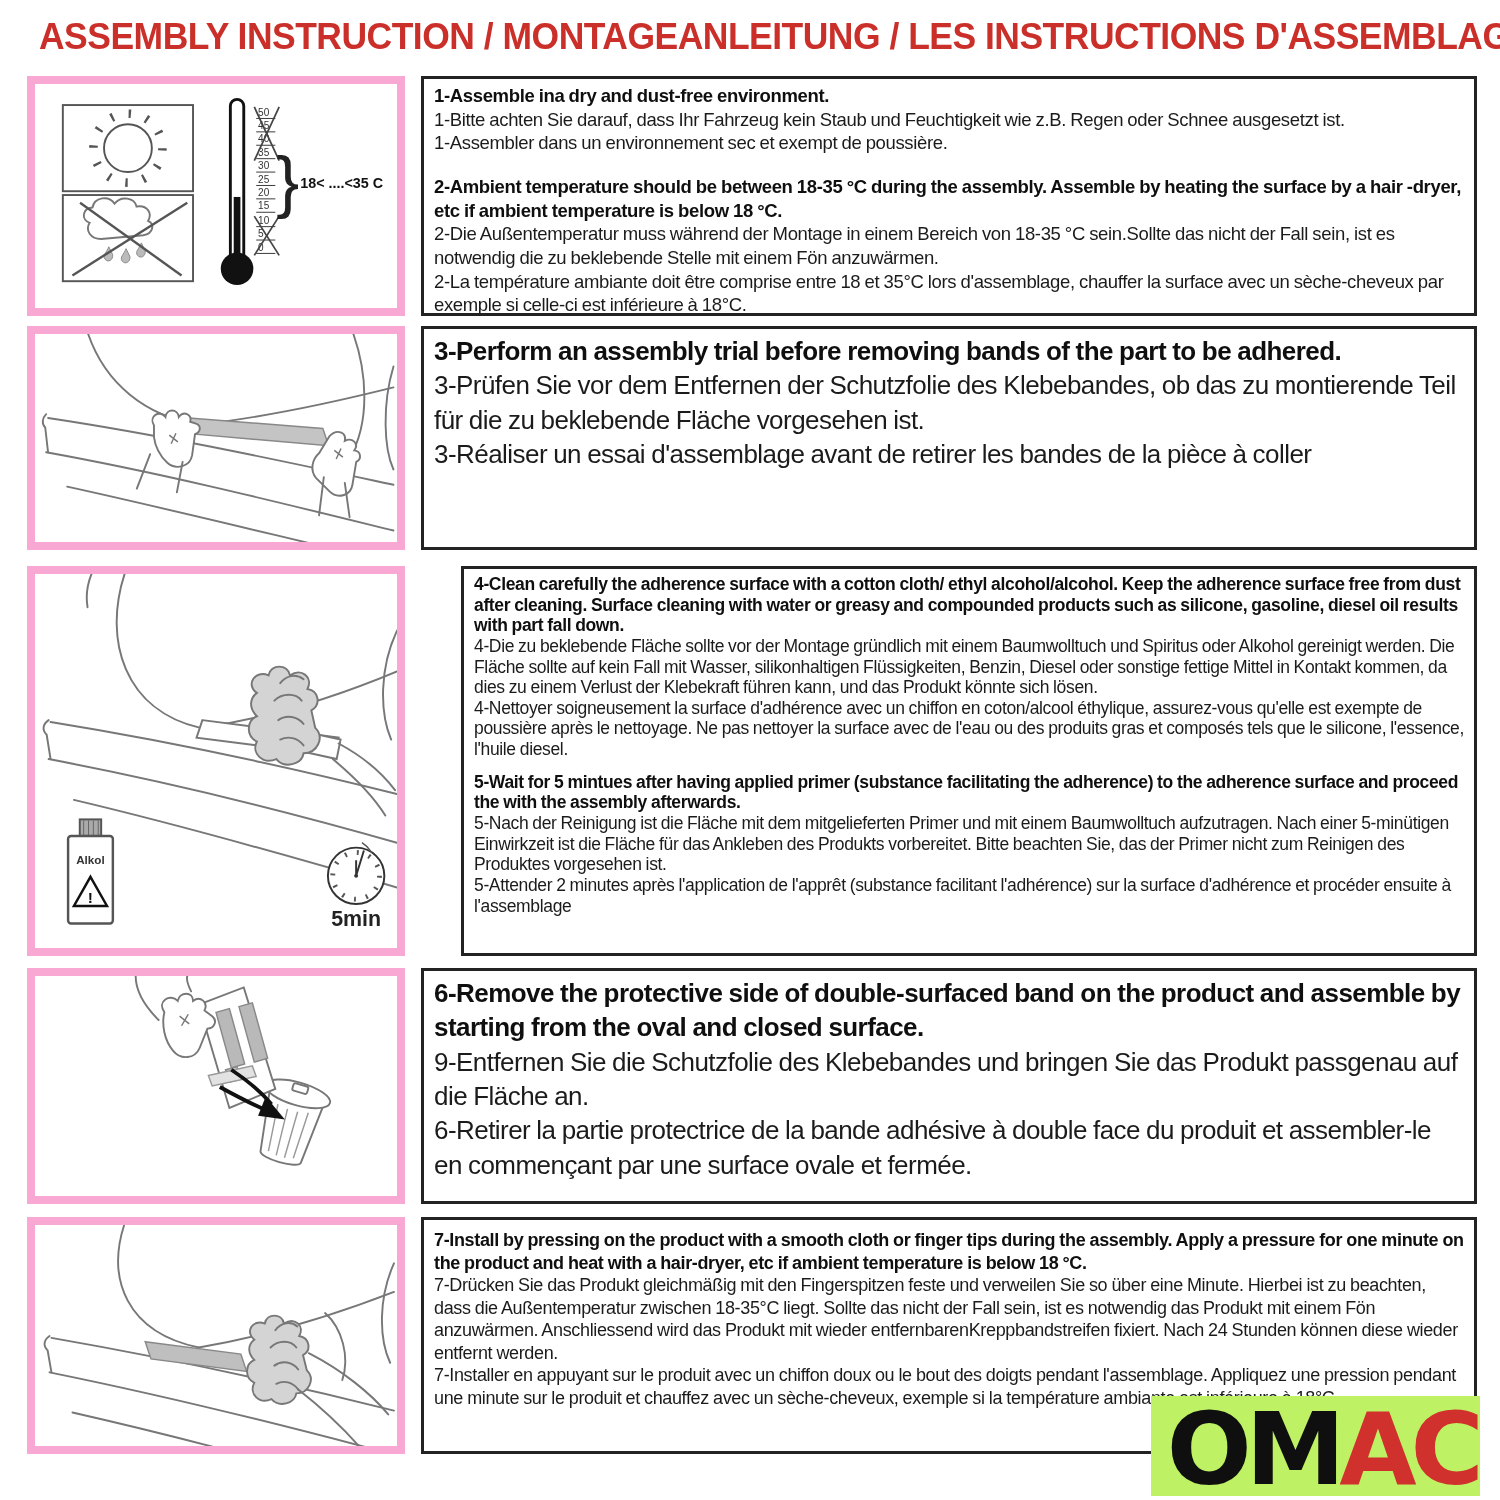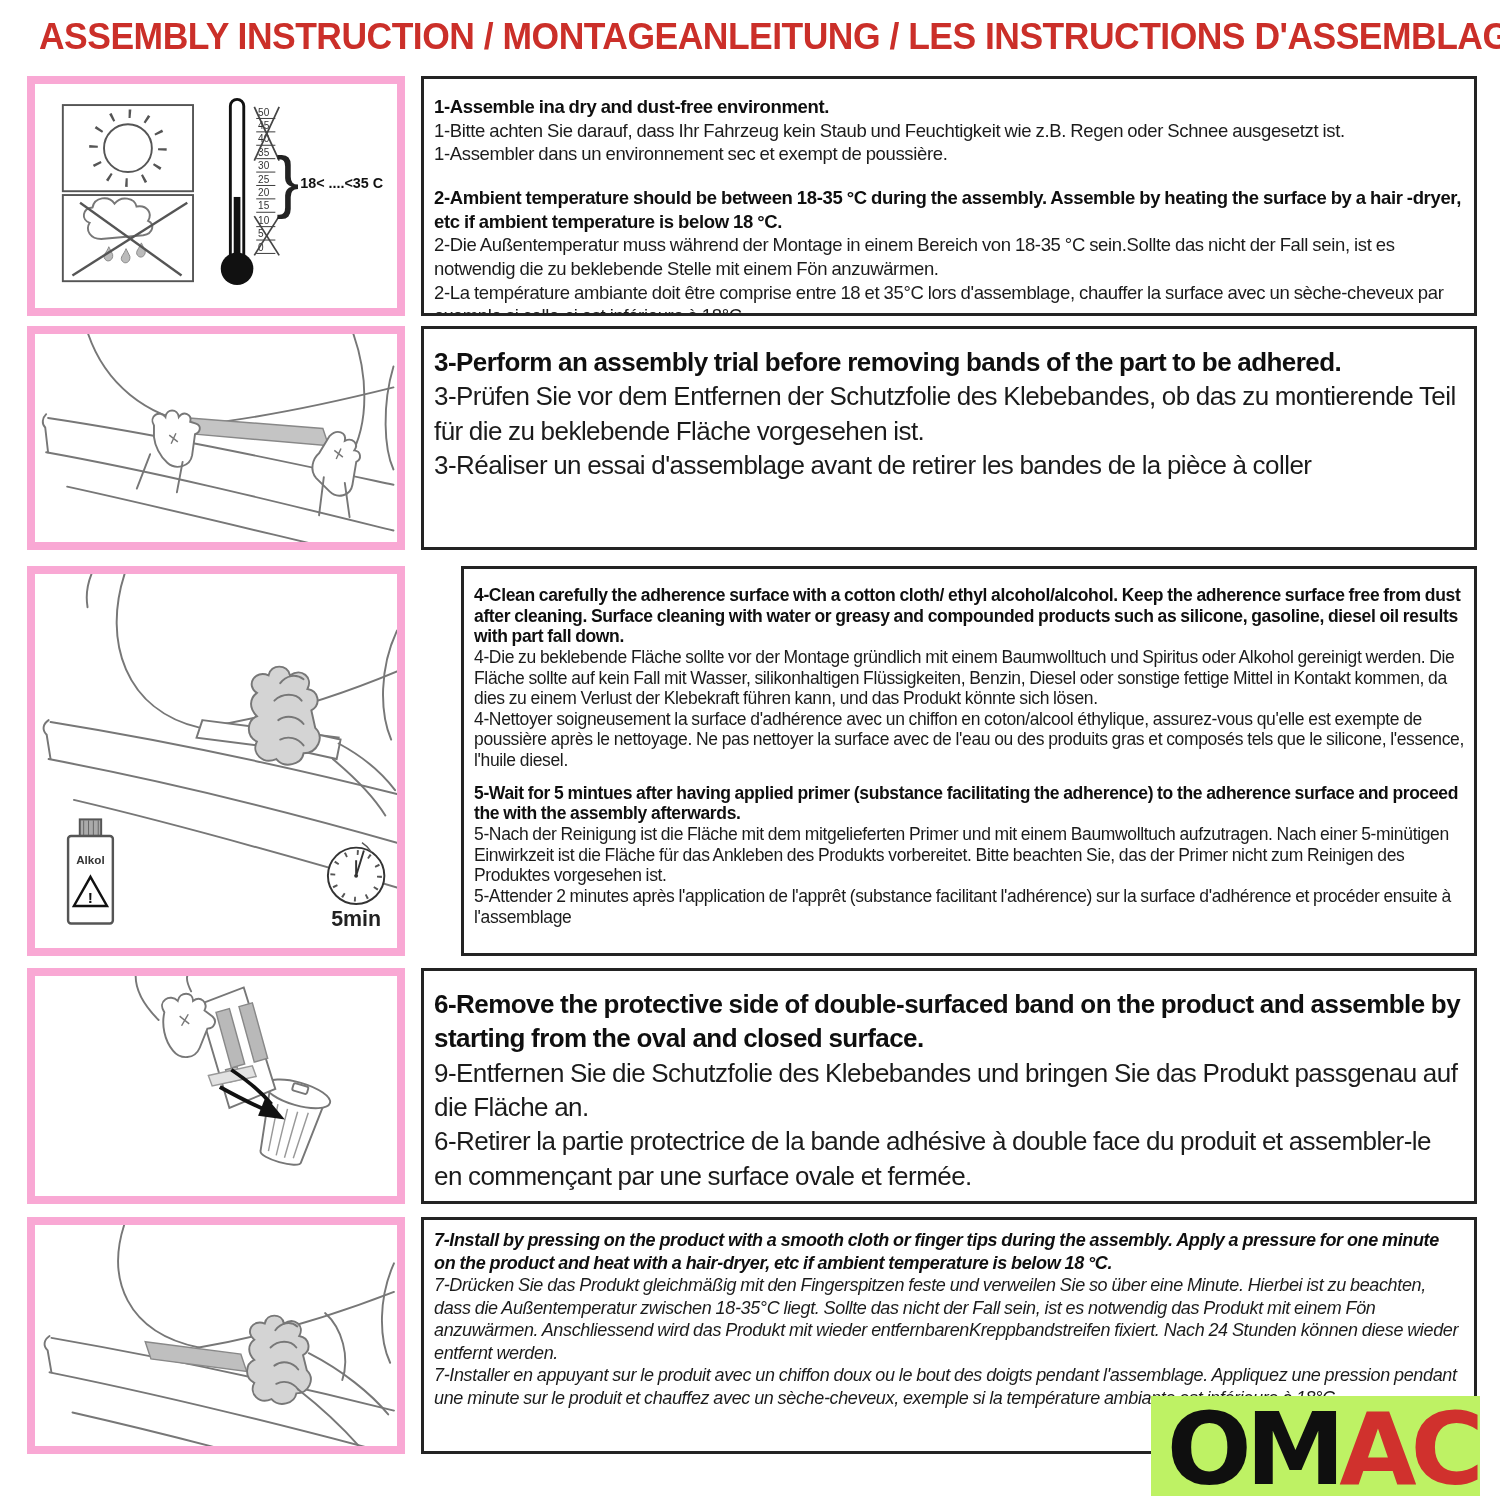--- a/index.html
+++ b/index.html
@@ -6,25 +6,25 @@
   body{width:1500px;height:1500px;position:relative;overflow:hidden;
        font-family:"Liberation Sans", sans-serif;color:#1b1b1b;}
   .page{padding:12px 23px 0 27px;}
   .title{color:#cb2f29;font-weight:bold;font-size:36px;letter-spacing:-0.5px;
          white-space:nowrap;margin:4px 0 18px 12px;transform:scaleX(0.985);transform-origin:left center;}
   .row{display:flex;gap:16px;}
   .r1{height:240px;margin-bottom:10px;}
   .r2{height:224px;margin-bottom:16px;}
   .r3{height:390px;margin-bottom:12px;}
   .r4{height:236px;margin-bottom:13px;}
-  .r5{height:237px;font-style:italic;}
+  .r5{height:237px;}
   .illus{width:378px;flex:none;border:8px solid #f9a8d4;background:#fff;box-sizing:border-box;}
   .illus svg{display:block;width:100%;height:100%;}
   .tbox{flex:1;border:3px solid #232323;background:#fff;box-sizing:border-box;
-        padding:16px 10px;overflow:hidden;}
+        padding:5px 10px;overflow:hidden;}
   .tbox.center{display:flex;flex-direction:column;justify-content:flex-start;}
   p{margin:0;}
   .b{font-weight:bold;color:#0f0f0f;}
   .t-small{font-size:18.5px;line-height:1.28;letter-spacing:-0.35px;word-spacing:-0.5px;}
   .t-small .gap{margin-top:20px;}
   .t-mid{font-size:17.5px;line-height:1.18;letter-spacing:-0.35px;word-spacing:-0.5px;margin-left:40px;}
   .t-mid .gap{margin-top:12px;}
   .t-r5{font-size:18px;line-height:1.25;letter-spacing:-0.35px;word-spacing:-0.5px;padding-top:9px;}
   .t-big{font-size:26px;line-height:1.32;letter-spacing:-0.55px;word-spacing:-0.5px;}
   .ln{stroke:#777;stroke-width:2;fill:none;stroke-linecap:round;}

